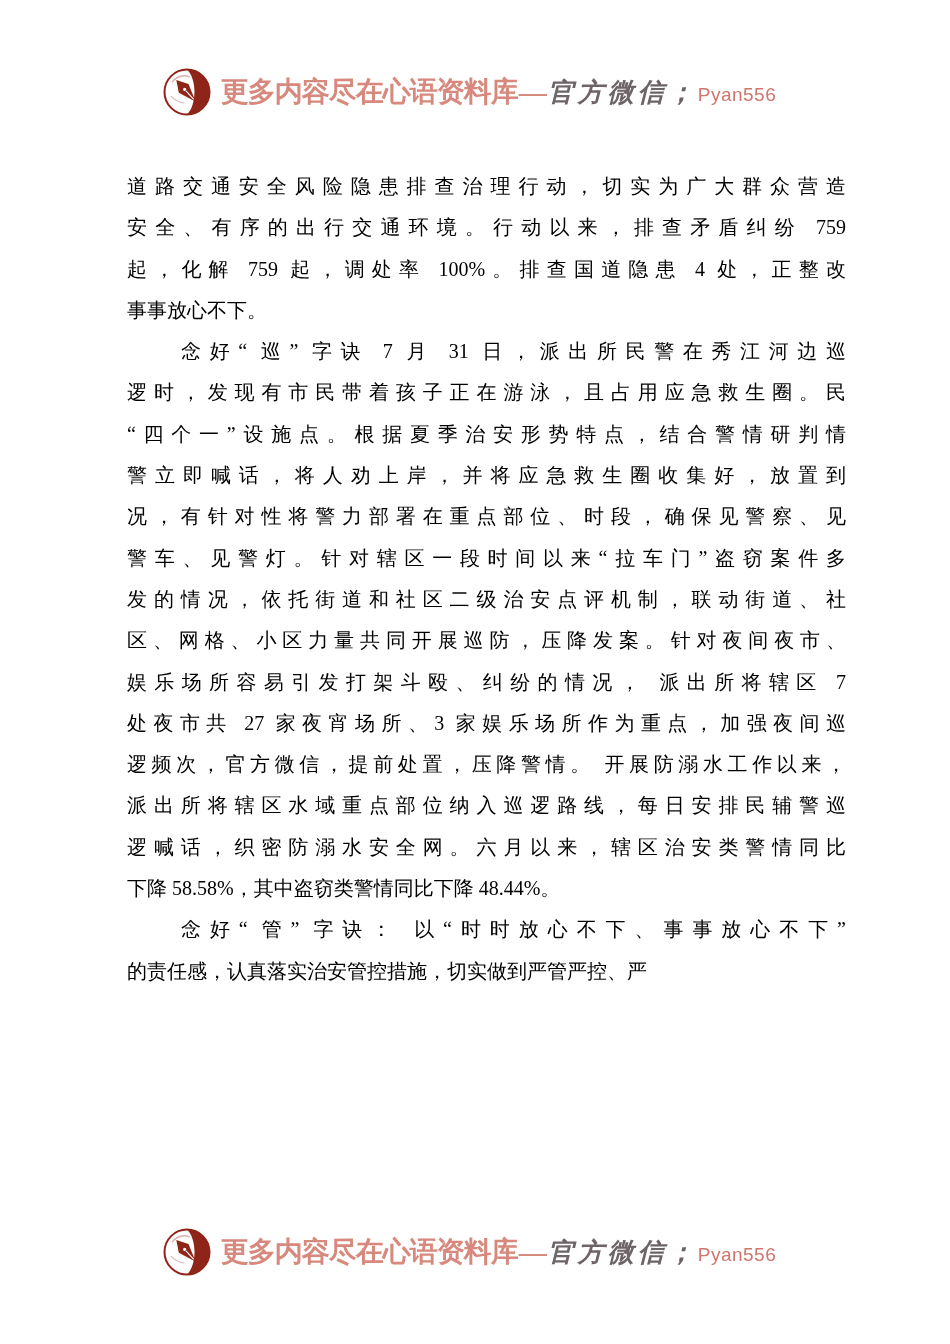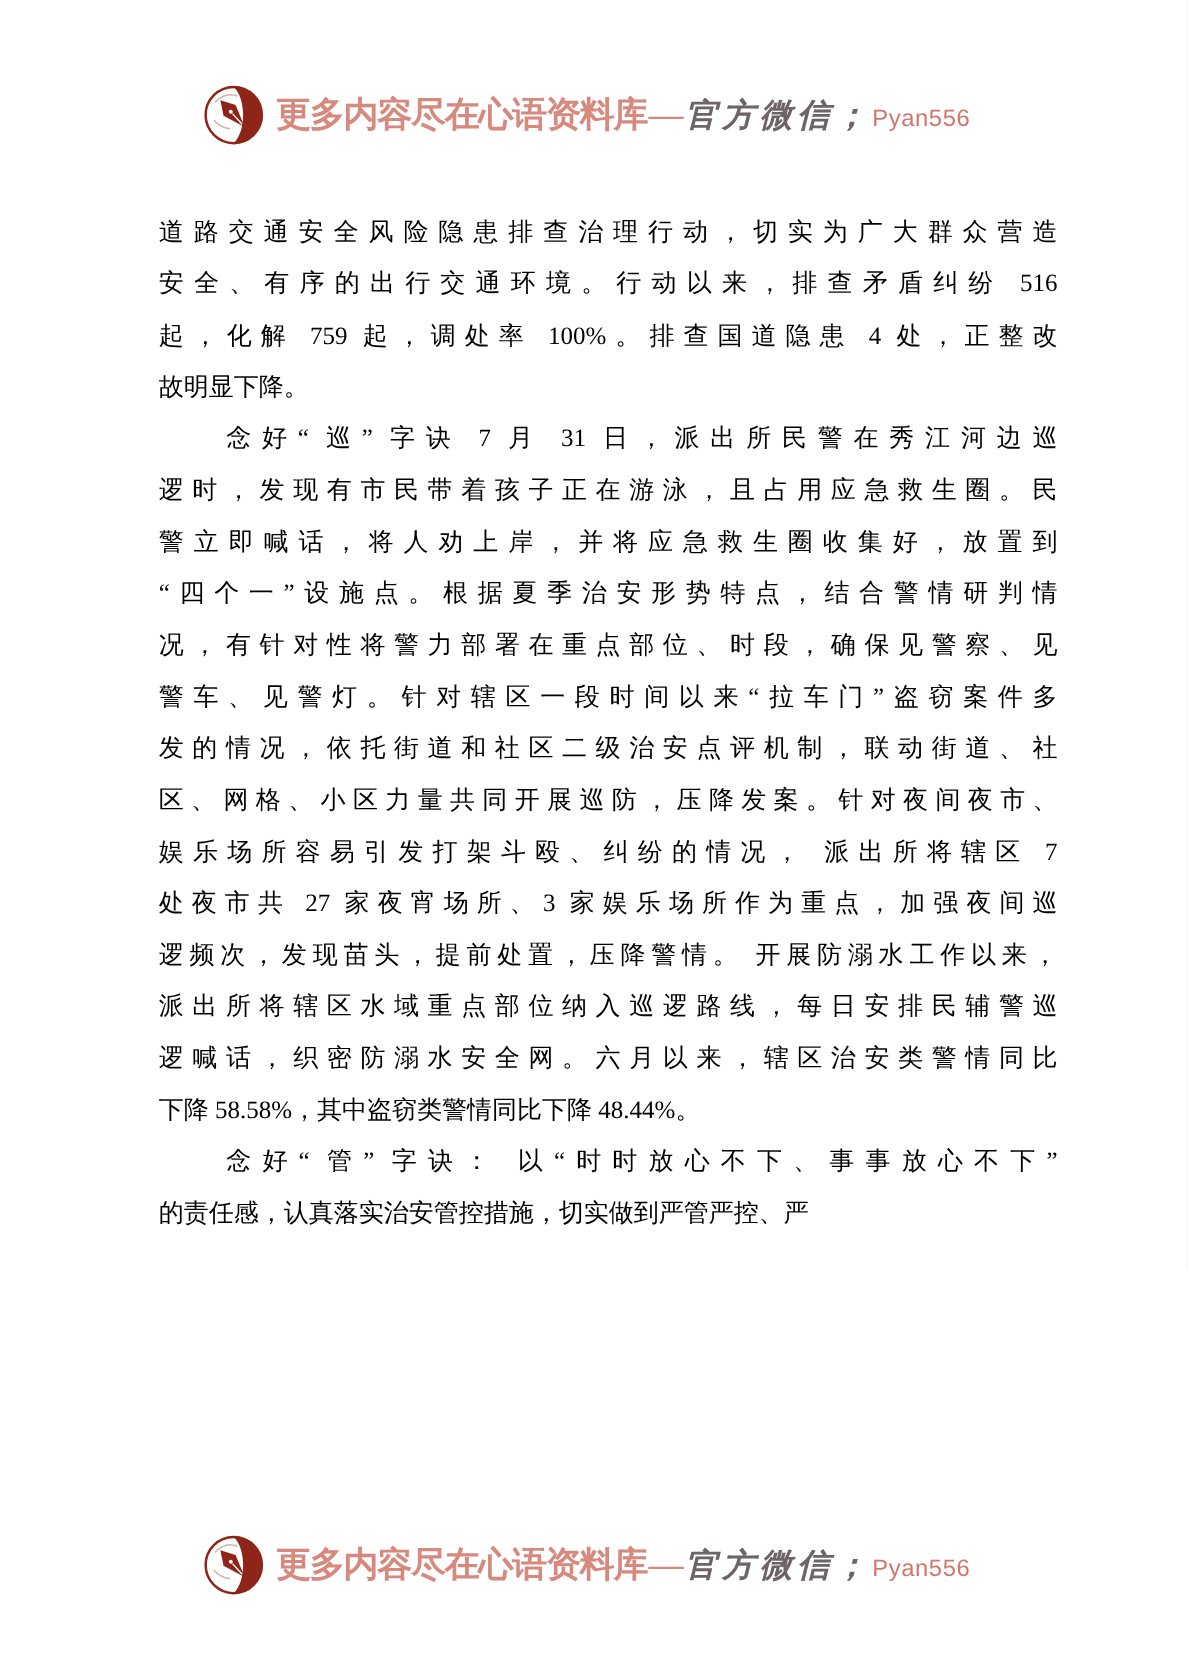--- a/index.html
+++ b/index.html
@@ -115,36 +115,36 @@
         <span class="brand-prefix">更多内容尽在心语资料库</span>
         <span class="brand-dash">—</span>
         <span class="brand-script">官方微信；</span>
         <span class="brand-id">Pyan556</span>
       </span>
   </div>
 
   <div class="body-text">
       <div class="paragraph">
         <div class="line">道路交通安全风险隐患排查治理行动，切实为广大群众营造</div>
-        <div class="line">安全、有序的出行交通环境。行动以来，排查矛盾纠纷 516</div>
+        <div class="line">安全、有序的出行交通环境。行动以来，排查矛盾纠纷 759</div>
         <div class="line">起，化解 759 起，调处率 100%。排查国道隐患 4 处，正整改</div>
-        <div class="line last">故明显下降。</div>
+        <div class="line last">事事放心不下。</div>
       </div>
       <div class="paragraph">
         <div class="line indent">念好“ 巡” 字诀 7 月 31 日，派出所民警在秀江河边巡</div>
         <div class="line">逻时，发现有市民带着孩子正在游泳，且占用应急救生圈。民</div>
+        <div class="line">“四个一”设施点。根据夏季治安形势特点，结合警情研判情</div>
         <div class="line">警立即喊话，将人劝上岸，并将应急救生圈收集好，放置到</div>
-        <div class="line">“四个一”设施点。根据夏季治安形势特点，结合警情研判情</div>
         <div class="line">况，有针对性将警力部署在重点部位、时段，确保见警察、见</div>
         <div class="line">警车、见警灯。针对辖区一段时间以来“拉车门”盗窃案件多</div>
         <div class="line">发的情况，依托街道和社区二级治安点评机制，联动街道、社</div>
         <div class="line">区、网格、小区力量共同开展巡防，压降发案。针对夜间夜市、</div>
         <div class="line">娱乐场所容易引发打架斗殴、纠纷的情况， 派出所将辖区 7</div>
         <div class="line">处夜市共 27 家夜宵场所、3 家娱乐场所作为重点，加强夜间巡</div>
-        <div class="line">逻频次，发现苗头，提前处置，压降警情。 开展防溺水工作以来，</div>
+        <div class="line">逻频次，官方微信，提前处置，压降警情。 开展防溺水工作以来，</div>
         <div class="line">派出所将辖区水域重点部位纳入巡逻路线，每日安排民辅警巡</div>
         <div class="line">逻喊话，织密防溺水安全网。六月以来，辖区治安类警情同比</div>
         <div class="line last">下降 58.58%，其中盗窃类警情同比下降 48.44%。</div>
       </div>
       <div class="paragraph">
         <div class="line indent">念好“ 管” 字诀： 以“时时放心不下、事事放心不下”</div>
         <div class="line last">的责任感，认真落实治安管控措施，切实做到严管严控、严</div>
       </div>
     </div>
 

